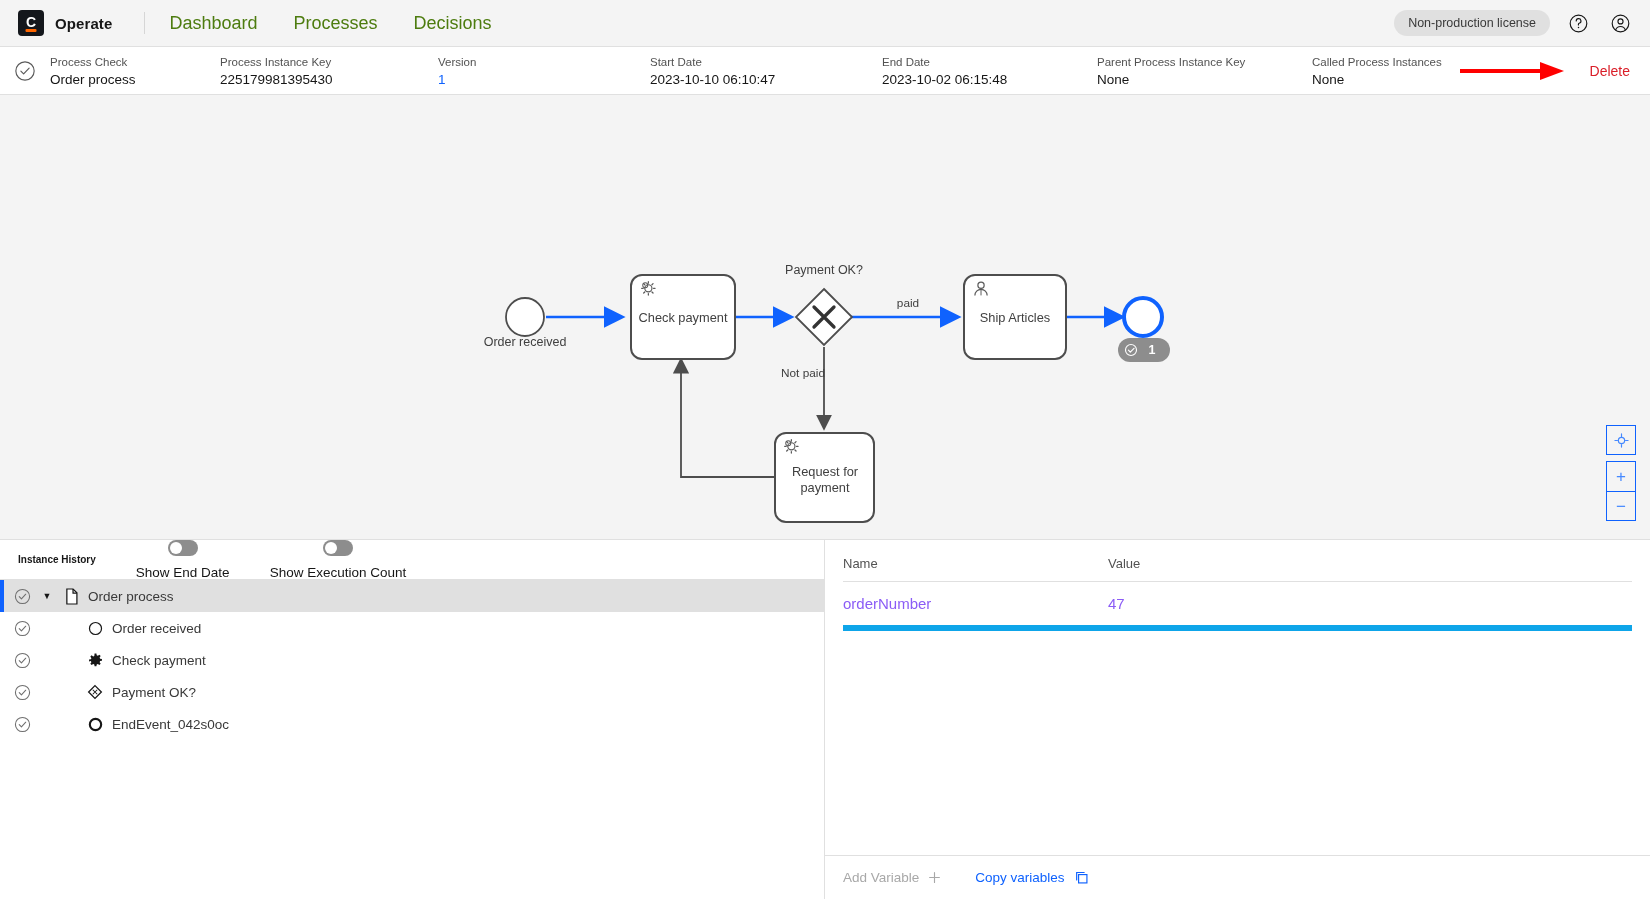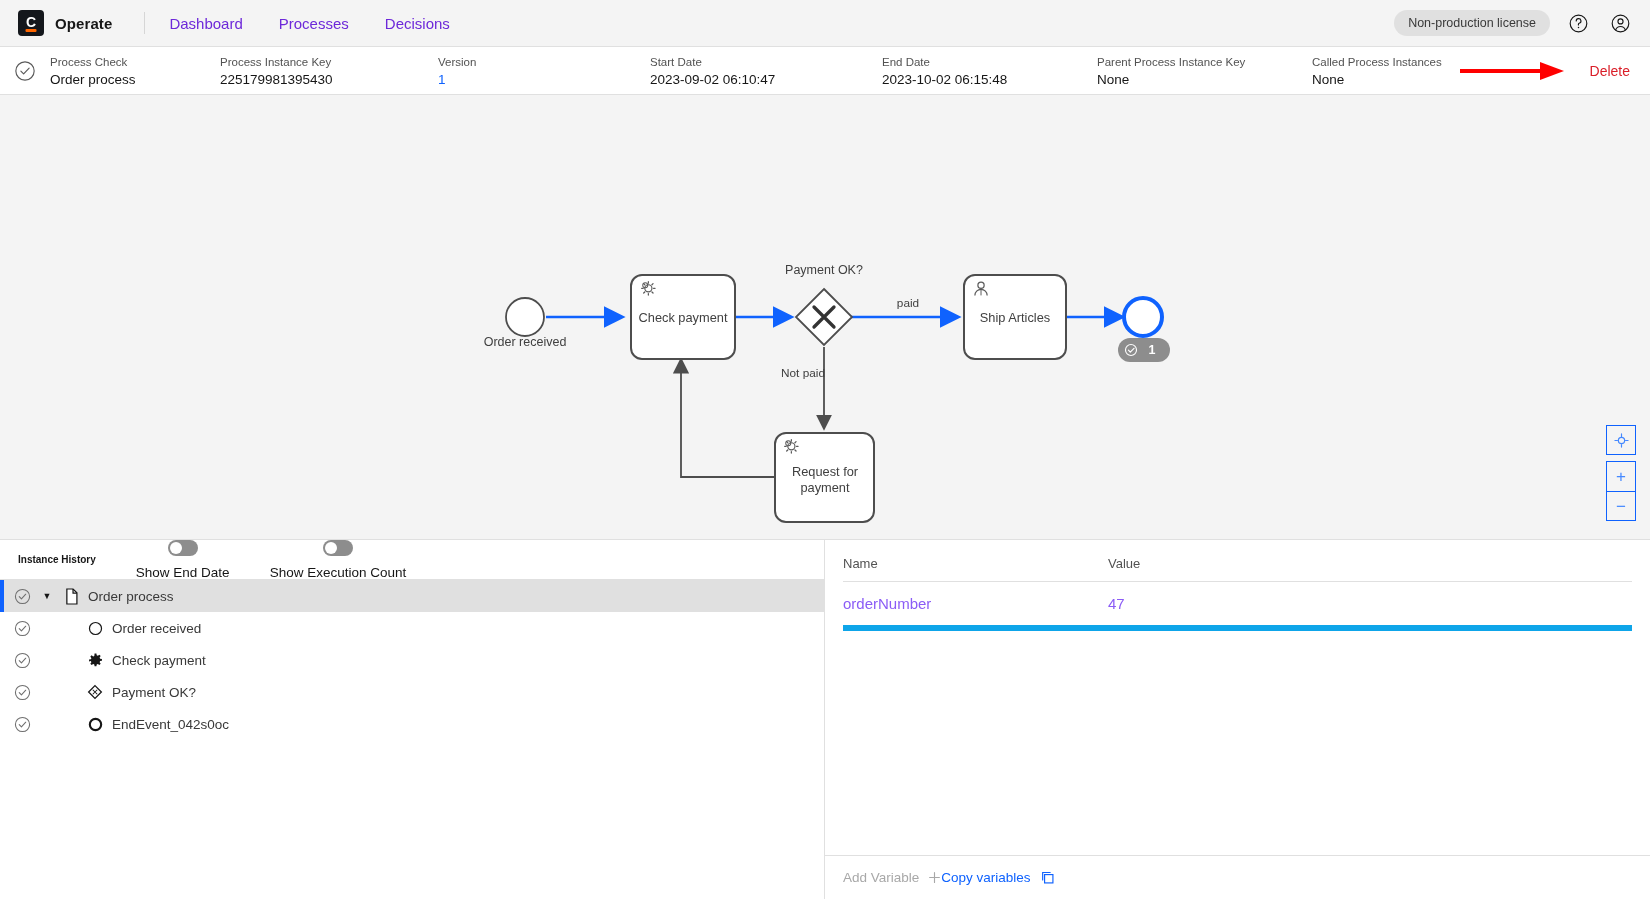--- a/index.html
+++ b/index.html
@@ -40,21 +40,21 @@
     width: 11px; height: 3px; background: #ff6600; border-radius: 1px;
   }
   .app-title {
     font-size: 15px; font-weight: bold; color: #161616; letter-spacing: .1px;
   }
   .nav-divider {
     width: 1px; height: 22px; background: #d6d6d6; margin: 0 24px 0 32px;
   }
   .nav-links { display: flex; align-items: center; gap: 36px; }
   .nav-link {
-    font-size: 15px; color: #6d28d9; cursor: pointer; text-decoration: none;
+    font-size: 18px; color: #4d7c0f; cursor: pointer; text-decoration: none;
   }
   .topnav-right {
     margin-left: auto; display: flex; align-items: center; gap: 14px;
   }
   .license-pill {
     background: #e0e0e0; color: #393939;
     font-size: 12.5px; border-radius: 13px;
     padding: 6px 14px; white-space: nowrap; text-align: right;
   }
   .icon-btn {
@@ -187,21 +187,21 @@
     color: #525252; padding: 16px 0 10px 0;
     border-bottom: 1px solid #e0e0e0;
   }
   .vars-table td {
     font-size: 15px; color: #8b5cf6; padding: 13px 0;
     border-bottom: 6px solid #0ea5e9;
   }
   .col-name { width: 265px; }
   .vars-footer {
     height: 44px; border-top: 1px solid #e0e0e0;
-    display: flex; align-items: center; padding: 0 18px; 
+    display: flex; align-items: center; padding: 0 18px; gap: 34px;
   }
   .btn-ghost {
     display: flex; align-items: center; gap: 9px;
     font-size: 13.5px; color: #a8a8a8; cursor: default;
   }
   .btn-link {
     display: flex; align-items: center; gap: 9px;
     font-size: 13.5px; color: #0f62fe; cursor: pointer;
   }
 
@@ -258,21 +258,21 @@
     <div class="hdr-field f-key">
       <span class="hdr-label">Process Instance Key</span>
       <span class="hdr-value">225179981395430</span>
     </div>
     <div class="hdr-field f-ver">
       <span class="hdr-label">Version</span>
       <span class="hdr-value link">1</span>
     </div>
     <div class="hdr-field f-start">
       <span class="hdr-label">Start Date</span>
-      <span class="hdr-value">2023-09-02 06:10:47</span>
+      <span class="hdr-value">2023-10-10 06:10:47</span>
     </div>
     <div class="hdr-field f-end">
       <span class="hdr-label">End Date</span>
       <span class="hdr-value">2023-10-02 06:15:48</span>
     </div>
     <div class="hdr-field f-parent">
       <span class="hdr-label">Parent Process Instance Key</span>
       <span class="hdr-value">None</span>
     </div>
     <div class="hdr-field f-called">

